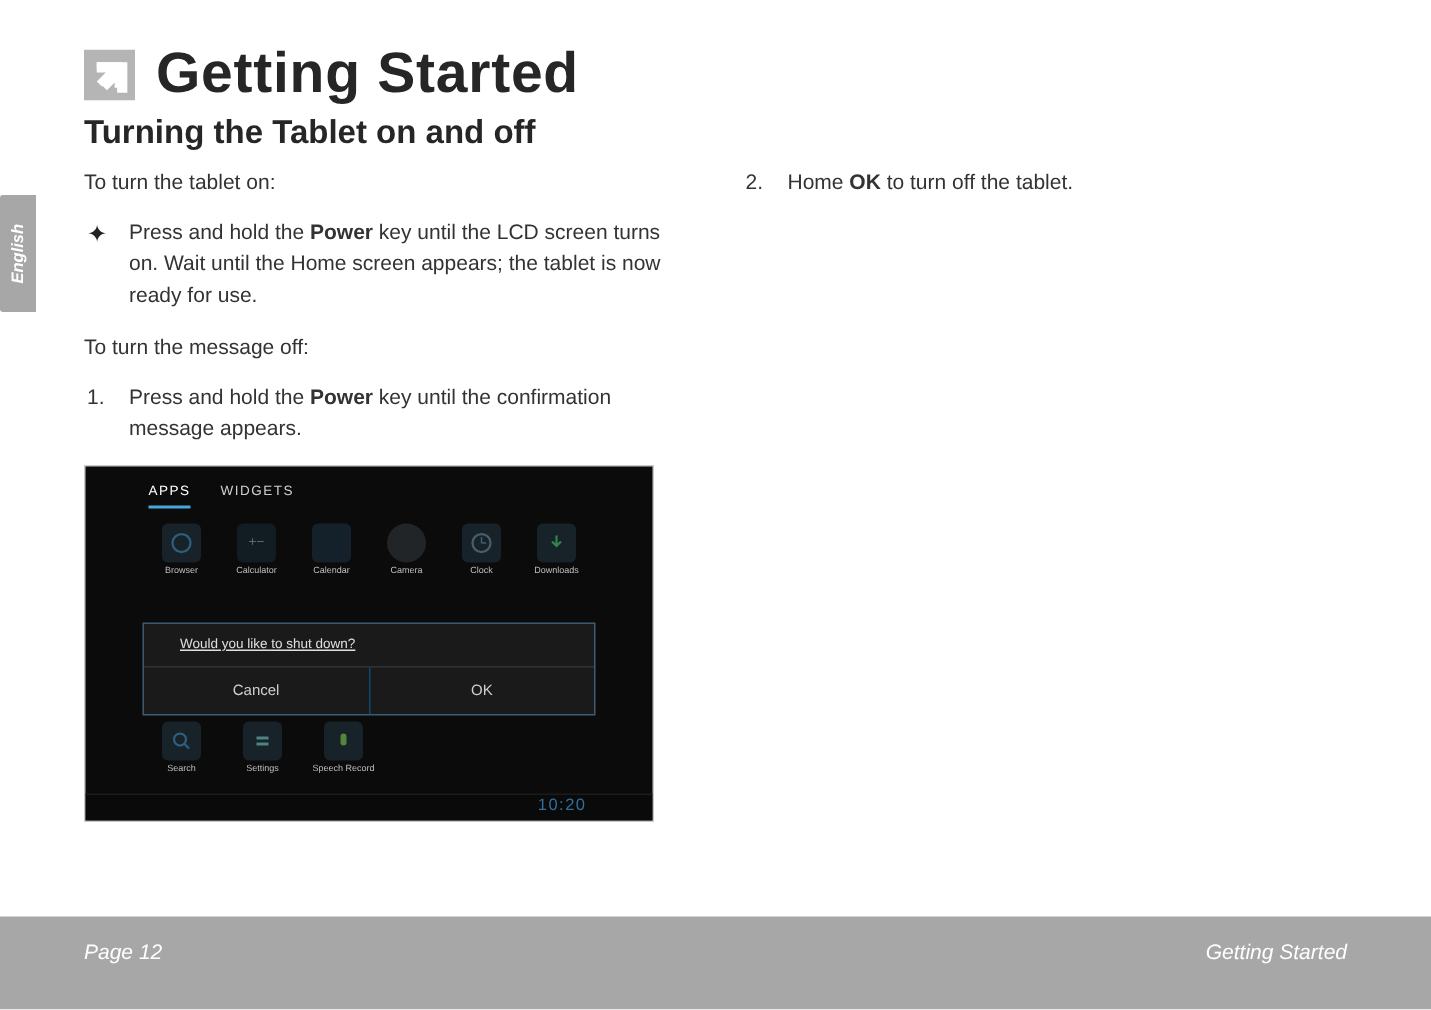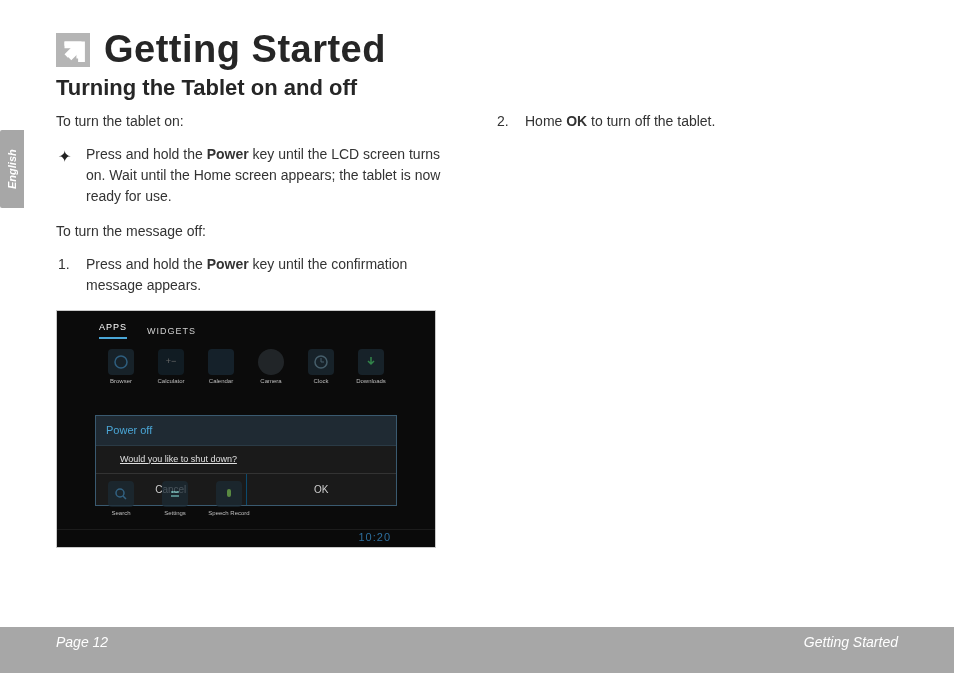--- a/index.html
+++ b/index.html
@@ -23,37 +23,37 @@
   .para { margin-bottom: 12px; }
   .indent-list { padding-left: 30px; margin-bottom: 14px; }
   .list-row { position: relative; padding-left: 0; margin-bottom: 12px; }
   .bullet-plus { position: absolute; left: -28px; top: 1px; font-size: 16px; color: #222; }
   .num { position: absolute; left: -28px; top: 0; }
 
   .bold { font-weight: bold; }
 
   
   .shot { width: 380px; height: 238px; border: 1px solid #c9c9c9; background: #0b0b0b; position: relative; margin-top: 8px; overflow: hidden; }
-  .shot-top { position: absolute; top: 10px; left: 42px; display: flex; gap: 20px; font-size: 9px; color: #cfcfcf; letter-spacing: 1px; align-items: flex-end; }
+  .shot-top { position: absolute; top: 10px; left: 42px; display: flex; gap: 20px; font-size: 9px; color: #cfcfcf; letter-spacing: 1px; }
   .shot-icons { position: absolute; top: 38px; left: 42px; right: 42px; display: grid; grid-template-columns: repeat(6, 1fr); row-gap: 8px; column-gap: 6px; }
   .app-icon { display: flex; flex-direction: column; align-items: center; gap: 2px; }
   .app-icon .ic { width: 26px; height: 26px; border-radius: 4px; background: #1c2a34; display: flex; align-items: center; justify-content: center; opacity: .75; }
   .app-icon .lbl { font-size: 6px; color: #bfbfbf; white-space: nowrap; }
   .dialog { position: absolute; top: 104px; left: 38px; right: 38px; background: #1a1a1a; border: 1px solid #3a5a70; }
   .dialog-title { background: #1f2a33; color: #4aa6d6; font-size: 11px; padding: 6px 10px; border-bottom: 1px solid #2a3a45; }
   .dialog-msg { color: #e0e0e0; font-size: 9px; padding: 7px 24px; border-bottom: 1px solid #333; text-decoration: underline; }
   .dialog-btns { display: flex; }
   .dialog-btn { flex: 1; text-align: center; color: #cfcfcf; font-size: 10px; padding: 8px 0; }
   .dialog-btn.left { border-right: 1px solid #0c4a6e; }
   .shot-icons.second { top: 170px; grid-template-columns: repeat(3, 44px); left: 42px; right: auto; column-gap: 10px; }
   .shot-bar { position: absolute; bottom: 0; left: 0; right: 0; height: 18px; background: #0a0a0a; border-top: 1px solid #1c1c1c; }
   .shot-time { position: absolute; right: 44px; bottom: 2px; color: #2e6f9e; font-size: 11px; letter-spacing: 1px; }
 
   
-  .footer { position: absolute; left: 0; right: 0; bottom: 0; height: 46px; background: #a7a7a7; color: #fff; font-family: "Century Gothic", "Futura", Arial, sans-serif; font-style: italic; font-size: 14px; display: flex; align-items: center; justify-content: space-between; padding: 0 56px 16px 56px; }
+  .footer { position: absolute; left: 0; right: 0; bottom: 0; height: 62px; background: #a7a7a7; color: #fff; font-family: "Century Gothic", "Futura", Arial, sans-serif; font-style: italic; font-size: 14px; display: flex; align-items: center; justify-content: space-between; padding: 0 56px 16px 56px; }
 </style>
 </head>
 <body>
 <div class="page">
 
   <div class="lang-tab">English</div>
 
   <div class="content">
     <div class="title-row">
       <span class="arrow-icon">
@@ -135,21 +135,20 @@
                 <div class="ic">
                   <svg width="14" height="14">
                     <path d="M7 2 L7 8 M4 6 L7 9 L10 6" stroke="#3fae5f" stroke-width="1.5" fill="none"></path>
                   </svg>
                 </div>
                 <div class="lbl">Downloads</div>
               </div>
           </div>
 
           <div class="dialog">
-            <div class="dialog-title">Power off</div>
             <div class="dialog-msg">Would you like to shut down?</div>
             <div class="dialog-btns">
               <div class="dialog-btn left">Cancel</div>
               <div class="dialog-btn">OK</div>
             </div>
           </div>
 
           <div class="shot-icons second">
             <div class="app-icon">
                 <div class="ic">

